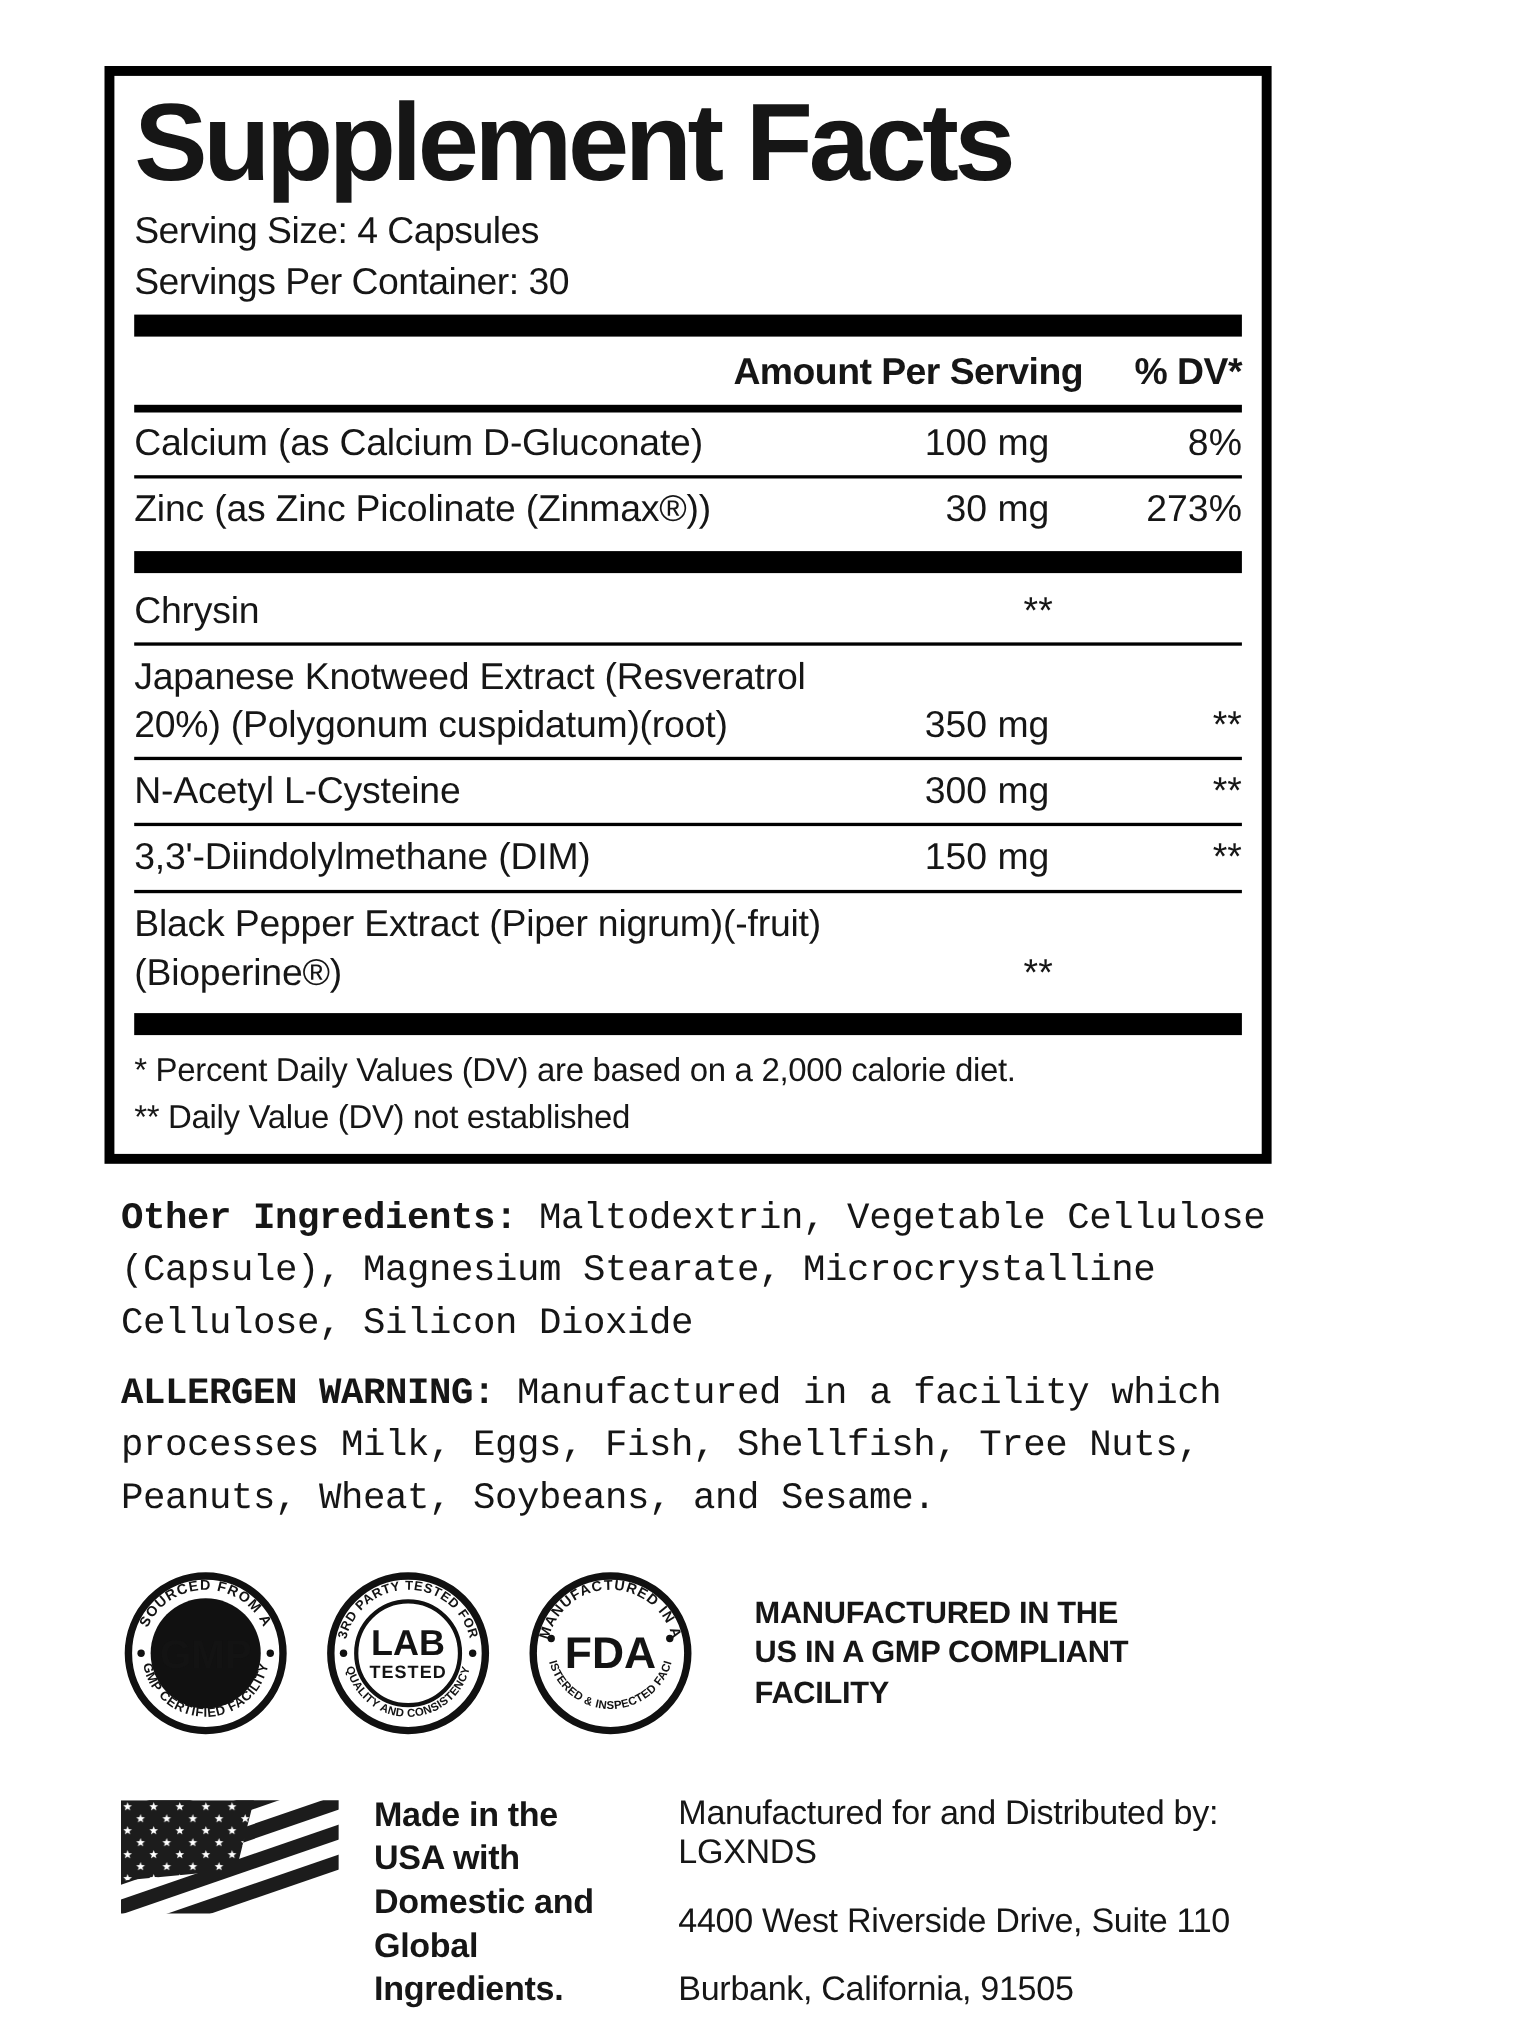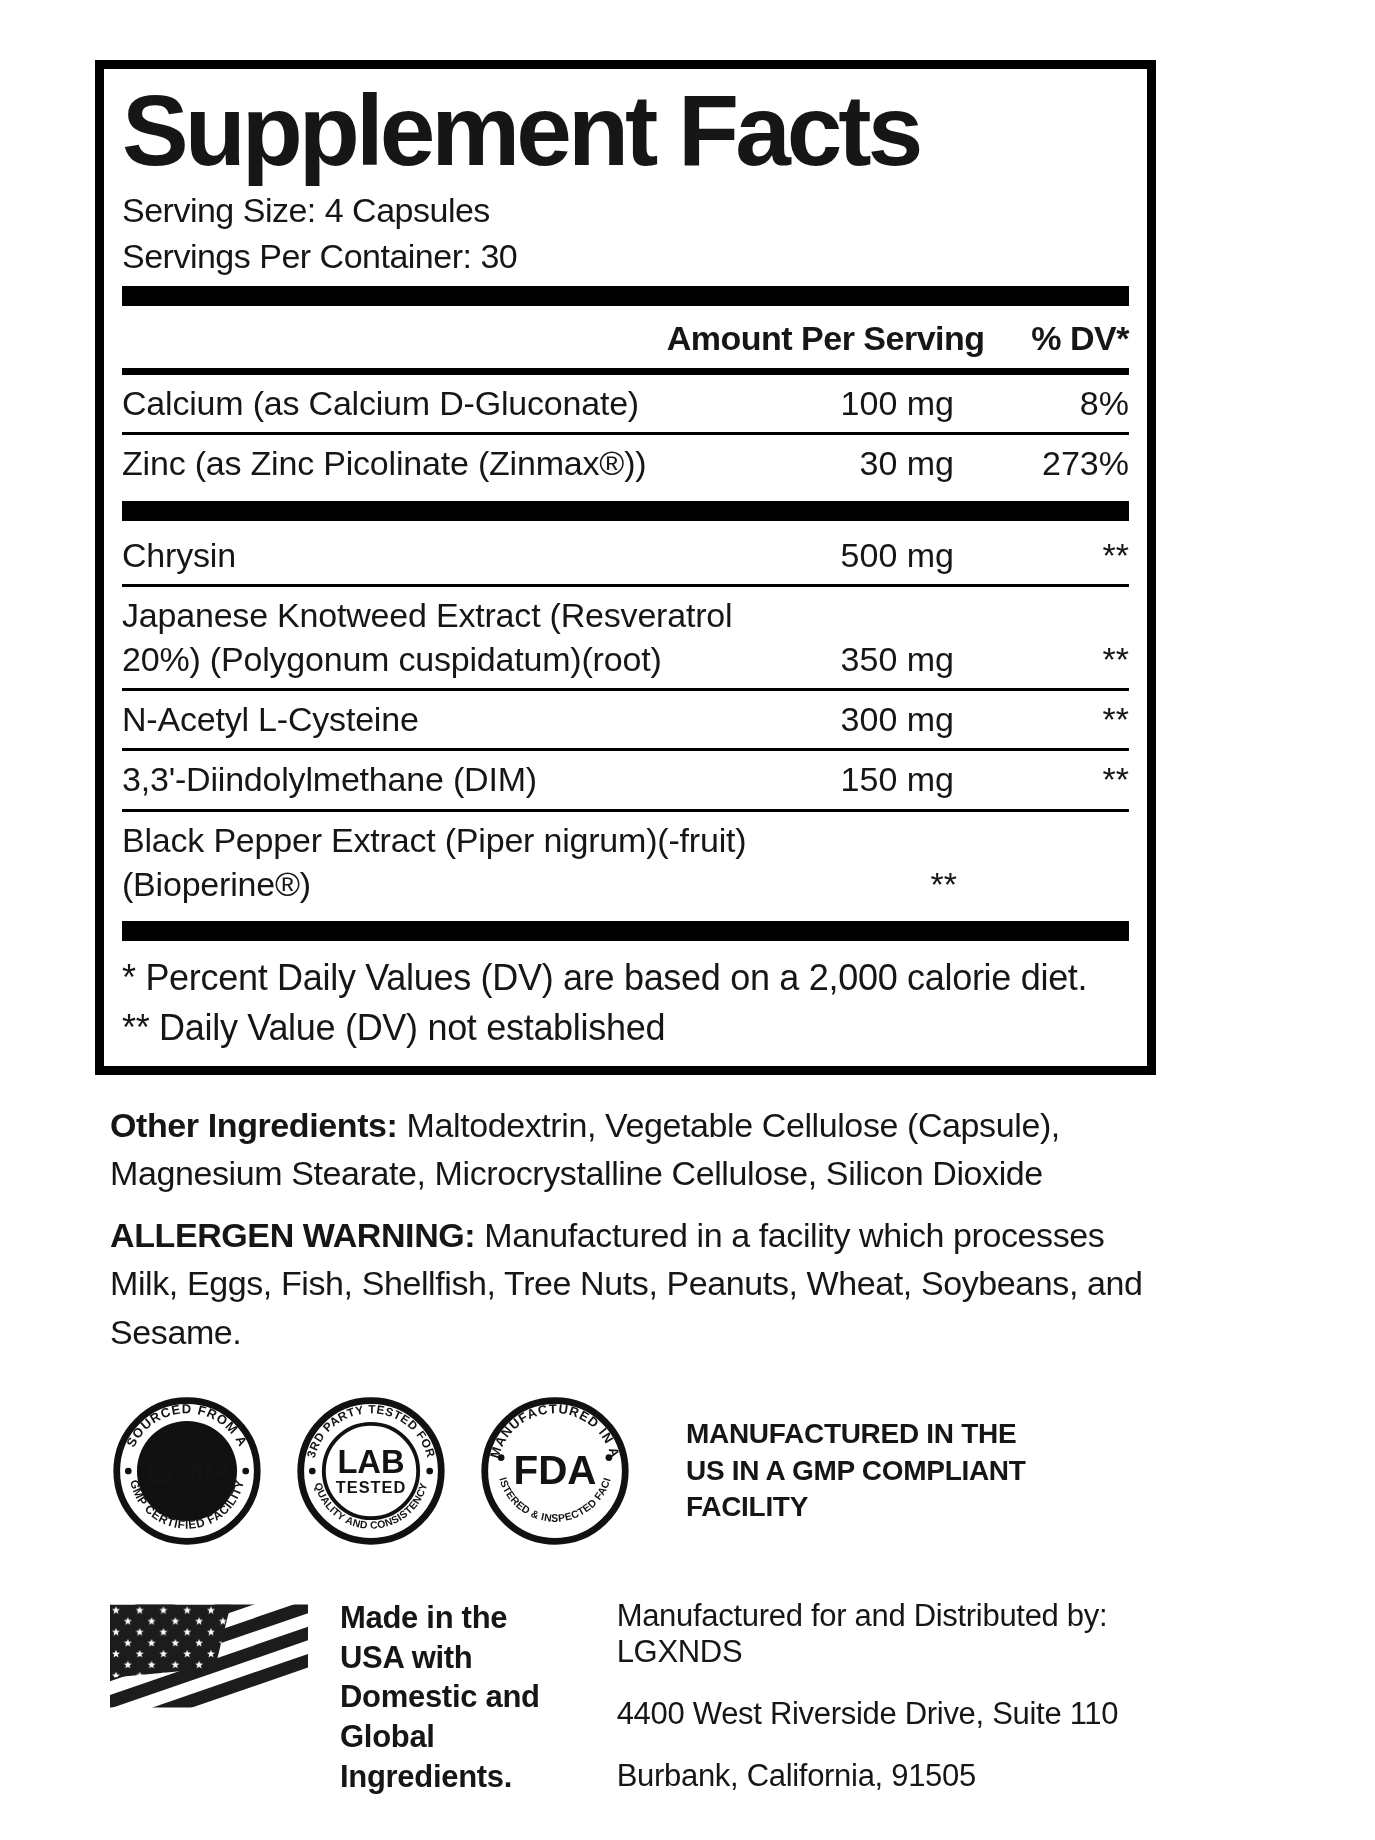--- a/index.html
+++ b/index.html
@@ -33,25 +33,25 @@
   .bar { height: 20px; background: #000; margin-top: 8px; }
   .rule-med { border-top: 7px solid #000; }
   .rule-thin { border-top: 3px solid #000; }
 
   .frow { display: flex; align-items: flex-end; padding: 6px 0 7px 0; font-size: 34px; line-height: 1.3; }
   .fname { width: 660px; letter-spacing: -0.2px; }
   .famt { flex: 1; text-align: right; white-space: nowrap; }
   .fdv { width: 175px; text-align: right; white-space: nowrap; }
   .hdr { font-weight: bold; padding: 10px 0 8px 0; letter-spacing: -0.5px; }
 
-  .footnotes { margin-top: 12px; font-size: 36px; line-height: 1.4; letter-spacing: -0.3px; }
+  .footnotes { margin-top: 12px; font-size: 30px; line-height: 1.4; letter-spacing: -0.3px; }
 
   
   .below { margin-left: 110px; margin-right: 95px; }
-  .ing-par { font-size: 34px; line-height: 1.42; letter-spacing: -0.4px; margin: 0; }
+  .ing-par { font-size: 34px; line-height: 1.42; letter-spacing: -0.4px; margin: 0; font-family: Liberation Mono, monospace; }
   .ing-par .lead { font-weight: bold; }
   .par-1 { margin-top: 26px; }
   .par-2 { margin-top: 14px; }
 
   
   .badges-row { display: flex; align-items: center; margin-top: 38px; }
   .badge { width: 154px; height: 154px; margin-right: 30px; flex: 0 0 auto; }
   .badge text { font-family: "Liberation Sans", sans-serif; font-weight: bold; fill: #131313; }
   .arc { font-size: 13.5px; letter-spacing: 1.1px; }
   .arc-tight { font-size: 12.3px; letter-spacing: 0.6px; }
@@ -122,21 +122,20 @@
     <div class="frow">
       <div class="fname">Zinc (as Zinc Picolinate (Zinmax®))</div>
       <div class="famt">30 mg</div>
       <div class="fdv">273%</div>
     </div>
 
     <div class="bar"></div>
 
     <div class="frow" style="margin-top:6px">
       <div class="fname">Chrysin</div>
-      <div class="famt">500 mg</div>
       <div class="fdv">**</div>
     </div>
     <div class="rule-thin"></div>
 
     <div class="frow">
       <div class="fname">Japanese Knotweed Extract (Resveratrol 20%) (Polygonum cuspidatum)(root)</div>
       <div class="famt">350 mg</div>
       <div class="fdv">**</div>
     </div>
     <div class="rule-thin"></div>

